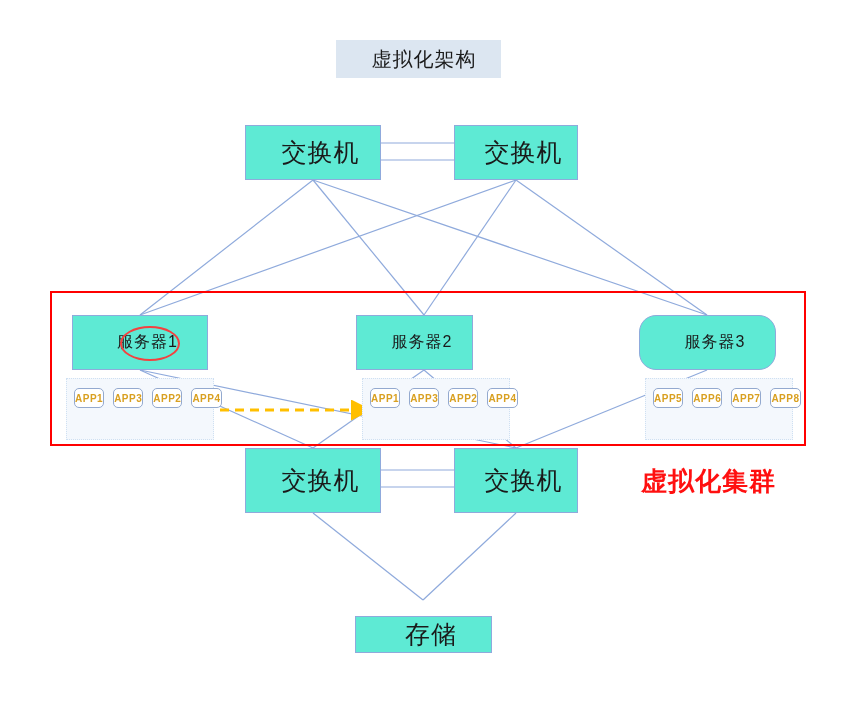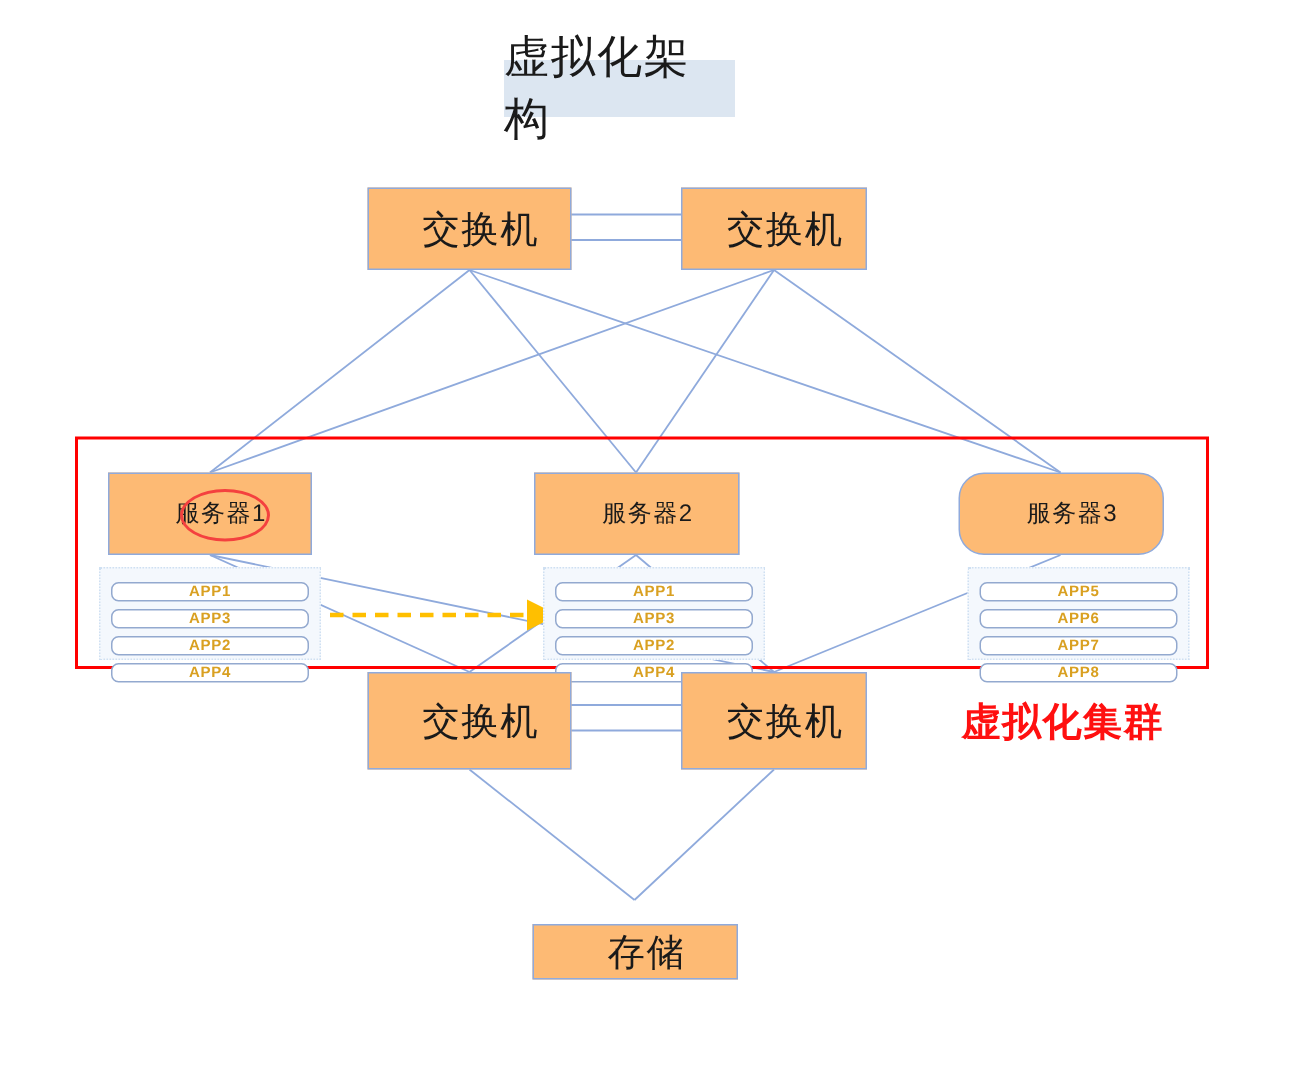--- a/index.html
+++ b/index.html
@@ -28,30 +28,31 @@
   .title-chip {
     position: absolute;
     left: 336px;
     top: 40px;
     width: 154px;
     height: 38px;
     background: #dce6f1;
     display: flex;
     align-items: center;
     justify-content: center;
-    font-size: 30px;
+    font-size: 20px;
     color: #1a1a1a;
     letter-spacing: 1px;
+    padding-left: 11px;
   }
 
   
   .node {
     position: absolute;
     box-sizing: border-box;
-    background: #fdba74;
+    background: #5eead4;
     border: 1.4px solid #8faadc;
     display: flex;
     align-items: center;
     justify-content: center;
     font-size: 25px;
     color: #1a1a1a;
     letter-spacing: 1px;
     z-index: 3;
     padding-left: 15px;
   }
@@ -74,21 +75,21 @@
   .app-group {
     position: absolute;
     box-sizing: border-box;
     background: #f4f8fd;
     border: 1px dotted #cfe0f2;
     z-index: 3;
     padding: 6px 0 0 0;
   }
   .app-grid {
     display: grid;
-    grid-template-columns: 1fr;
+    grid-template-columns: 1fr 1fr 1fr 1fr;
     grid-template-rows: 1fr 1fr;
     gap: 5px 9px;
     width: 100%;
     height: 100%;
     box-sizing: border-box;
     padding: 3px 7px 6px 7px;
   }
   .app-chip {
     box-sizing: border-box;
     background: #ffffff;
@@ -169,21 +170,21 @@
   </svg>
 
   <div class="title-chip">虚拟化架构</div>
 
   <div class="cluster-box"></div>
 
   <div class="node" style="left:245px; top:125px; width:136px; height:55px;">交换机</div>
   <div class="node" style="left:454px; top:125px; width:124px; height:55px;">交换机</div>
 
   <div class="node server" style="left:72px; top:315px; width:136px; height:55px;">服务器1</div>
-  <div class="node server" style="left:356px; top:315px; width:137px; height:55px;">服务器2</div>
+  <div class="node server" style="left:356px; top:315px; width:117px; height:55px;">服务器2</div>
   <div class="node server" style="left:639px; top:315px; width:137px; height:55px;border-radius:17px;">服务器3</div>
 
   <div class="strike-ellipse"></div>
 
   <div class="app-group" style="left:66px; top:378px; width:148px; height:62px;">
     <div class="app-grid">
       <div class="app-chip">APP1</div>
       <div class="app-chip">APP3</div>
       <div class="app-chip">APP2</div>
       <div class="app-chip">APP4</div>

